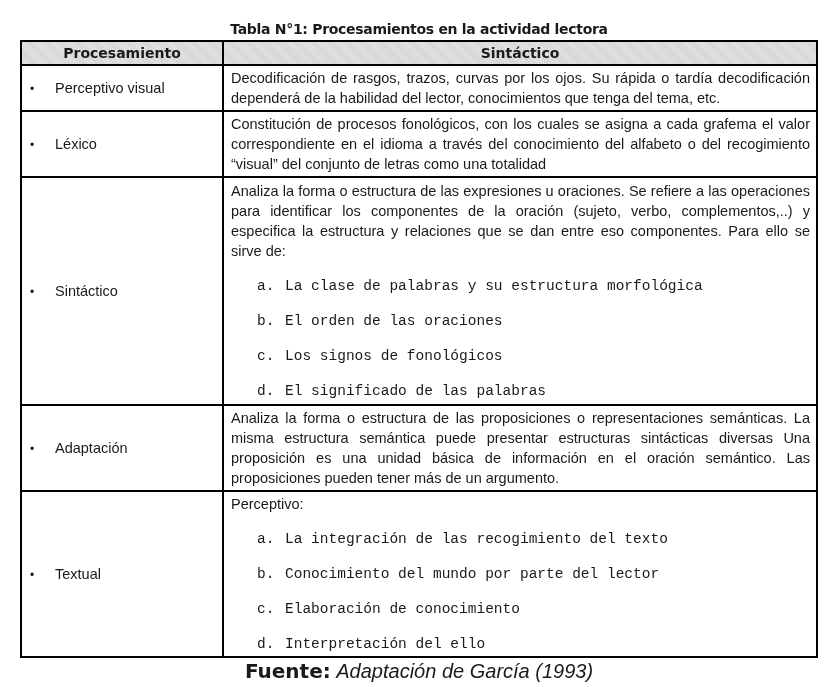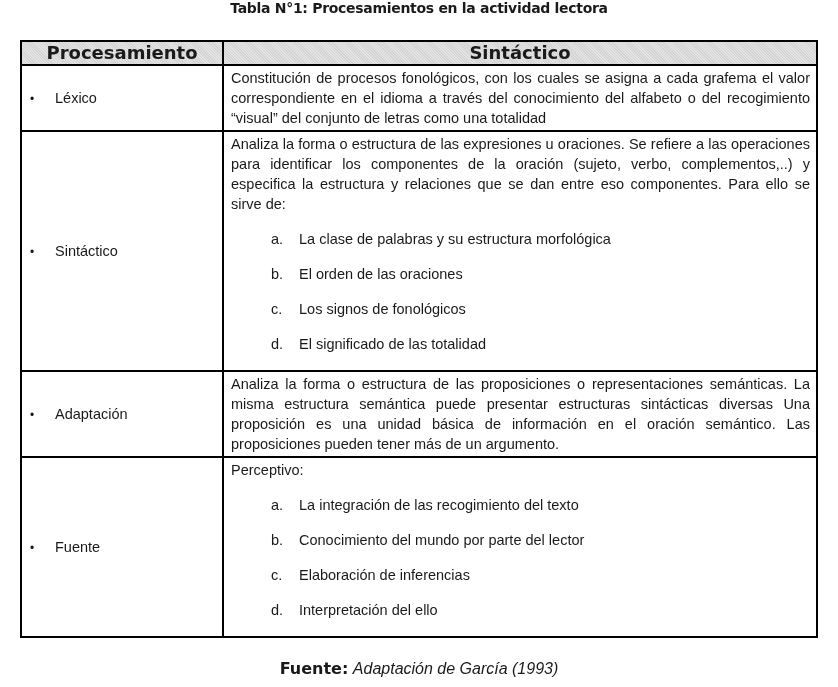--- a/index.html
+++ b/index.html
@@ -1,81 +1,87 @@
 <!DOCTYPE html>
 <html><head>
 <meta charset="utf-8">
 <style>
   html, body { margin: 0; padding: 0; background: #ffffff; }
   body { width: 838px; height: 687px; position: relative; overflow: hidden;
          font-family: "Liberation Sans", sans-serif; color: #1a1a1a; }
-  .title { position: absolute; top: 0; left: 0; width: 838px; text-align: center;
+  .title { position: absolute; top: 21px; left: 0; width: 838px; text-align: center;
            font-family: "DejaVu Sans", sans-serif; font-weight: bold; font-size: 14px; letter-spacing: -0.3px; }
   table { position: absolute; top: 40px; left: 20px; width: 798px; border-collapse: collapse; }
   td, th { border: 2px solid #000; vertical-align: middle; font-size: 14.5px; line-height: 20px; }
   th { background: #d4d4d4;
        background-image: repeating-linear-gradient(45deg, rgba(255,255,255,0.35) 0 1px, transparent 1px 2px);
-       height: 22px; font-family: "DejaVu Sans", sans-serif; font-size: 18px; font-weight: bold; padding: 0; }
+       height: 22px; font-family: "DejaVu Sans", sans-serif; font-size: 14px; font-weight: bold; padding: 0; }
   th.c1 { width: 200px; }
   td.proc { padding-left: 8px; }
   .bullet { display: inline-block; width: 25px; font-size: 12px; }
   td.desc { padding: 2px 6px 2px 7px; text-align: justify; }
-  .items { margin: 14px; padding: 0; list-style: none; }
+  .items { margin: 0; padding: 0; list-style: none; font-family: Liberation Mono, monospace; }
   .items li { padding-left: 26px; margin-top: 15px; }
   .items li:first-child { margin-top: 15px; }
   .items .lbl { display: inline-block; width: 28px; }
-  .source { position: absolute; top: 659px; left: 0; width: 838px; text-align: center; font-size: 16px; }
+  .source { position: absolute; top: 659px; left: 0; width: 838px; text-align: center; font-size: 20px; }
   .source b { font-family: "DejaVu Sans", sans-serif; }
   .source i { }
 </style>
 </head>
 <body>
 
 <div class="title">Tabla N°1: Procesamientos en la actividad lectora</div>
 
 <table>
   <thead>
     <tr>
       <th class="c1">Procesamiento</th>
       <th>Sintáctico</th>
     </tr>
   </thead>
   <tbody>
+    <tr style="height:46px">
+      <td class="proc"><span class="bullet">•</span><span>Perceptivo visual</span></td>
+      <td class="desc">
+          <div>Decodificación de rasgos, trazos, curvas por los ojos. Su rápida o tardía decodificación dependerá de la habilidad del lector, conocimientos que tenga del tema, etc.</div>
+        </td>
+    </tr>
     <tr style="height:66px">
       <td class="proc"><span class="bullet">•</span><span>Léxico</span></td>
       <td class="desc">
           <div>Constitución de procesos fonológicos, con los cuales se asigna a cada grafema el valor correspondiente en el idioma a través del conocimiento del alfabeto o del recogimiento “visual” del conjunto de letras como una totalidad</div>
         </td>
     </tr>
     <tr style="height:228px">
       <td class="proc"><span class="bullet">•</span><span>Sintáctico</span></td>
       <td class="desc">
         <div>Analiza la forma o estructura de las expresiones u oraciones. Se refiere a las operaciones para identificar los componentes de la oración (sujeto, verbo, complementos,..) y especifica la estructura y relaciones que se dan entre eso componentes. Para ello se sirve de:</div>
         <ul class="items">
           <li><span class="lbl">a.</span><span>La clase de palabras y su estructura morfológica</span></li>
           <li><span class="lbl">b.</span><span>El orden de las oraciones</span></li>
           <li><span class="lbl">c.</span><span>Los signos de fonológicos</span></li>
-          <li><span class="lbl">d.</span><span>El significado de las totalidad</span></li>
+          <li><span class="lbl">d.</span><span>El significado de las palabras</span></li>
         </ul>
       </td>
     </tr>
     <tr style="height:86px">
       <td class="proc"><span class="bullet">•</span><span>Adaptación</span></td>
       <td class="desc">
           <div>Analiza la forma o estructura de las proposiciones o representaciones semánticas. La misma estructura semántica puede presentar estructuras sintácticas diversas Una proposición es una unidad básica de información en el oración semántico. Las proposiciones pueden tener más de un argumento.</div>
         </td>
     </tr>
     <tr style="height:166px">
-      <td class="proc"><span class="bullet">•</span><span>Fuente</span></td>
+      <td class="proc"><span class="bullet">•</span><span>Textual</span></td>
       <td class="desc">
         <div>Perceptivo:</div>
         <ul class="items">
           <li><span class="lbl">a.</span><span>La integración de las recogimiento del texto</span></li>
           <li><span class="lbl">b.</span><span>Conocimiento del mundo por parte del lector</span></li>
-          <li><span class="lbl">c.</span><span>Elaboración de inferencias</span></li>
+          <li><span class="lbl">c.</span><span>Elaboración de conocimiento</span></li>
           <li><span class="lbl">d.</span><span>Interpretación del ello</span></li>
         </ul>
       </td>
     </tr>
   </tbody>
 </table>
 
 <div class="source"><b>Fuente:</b> <i>Adaptación de García (1993)</i></div>
 
 </body></html>

